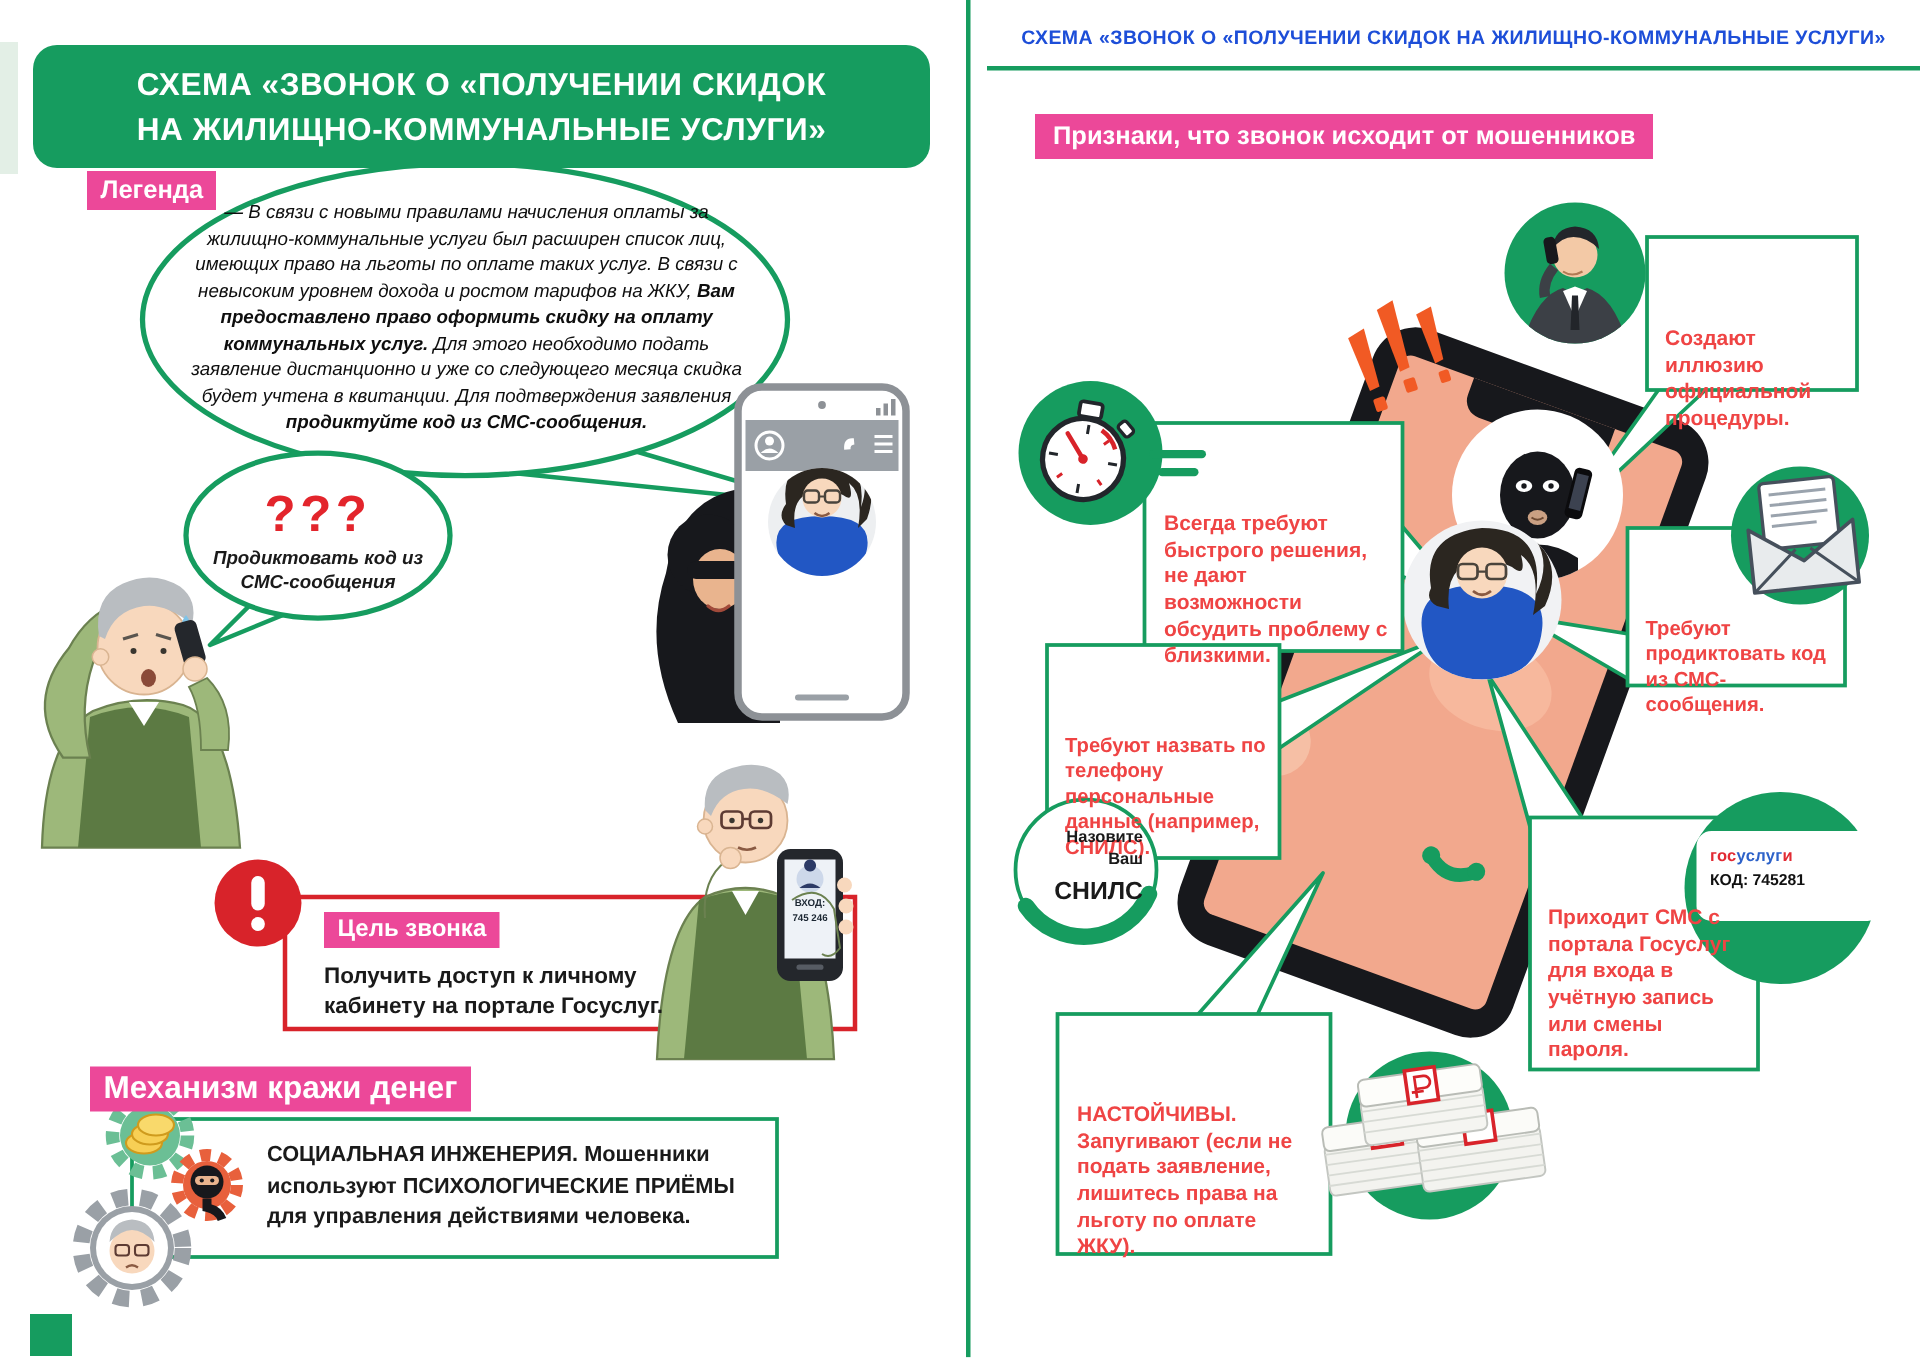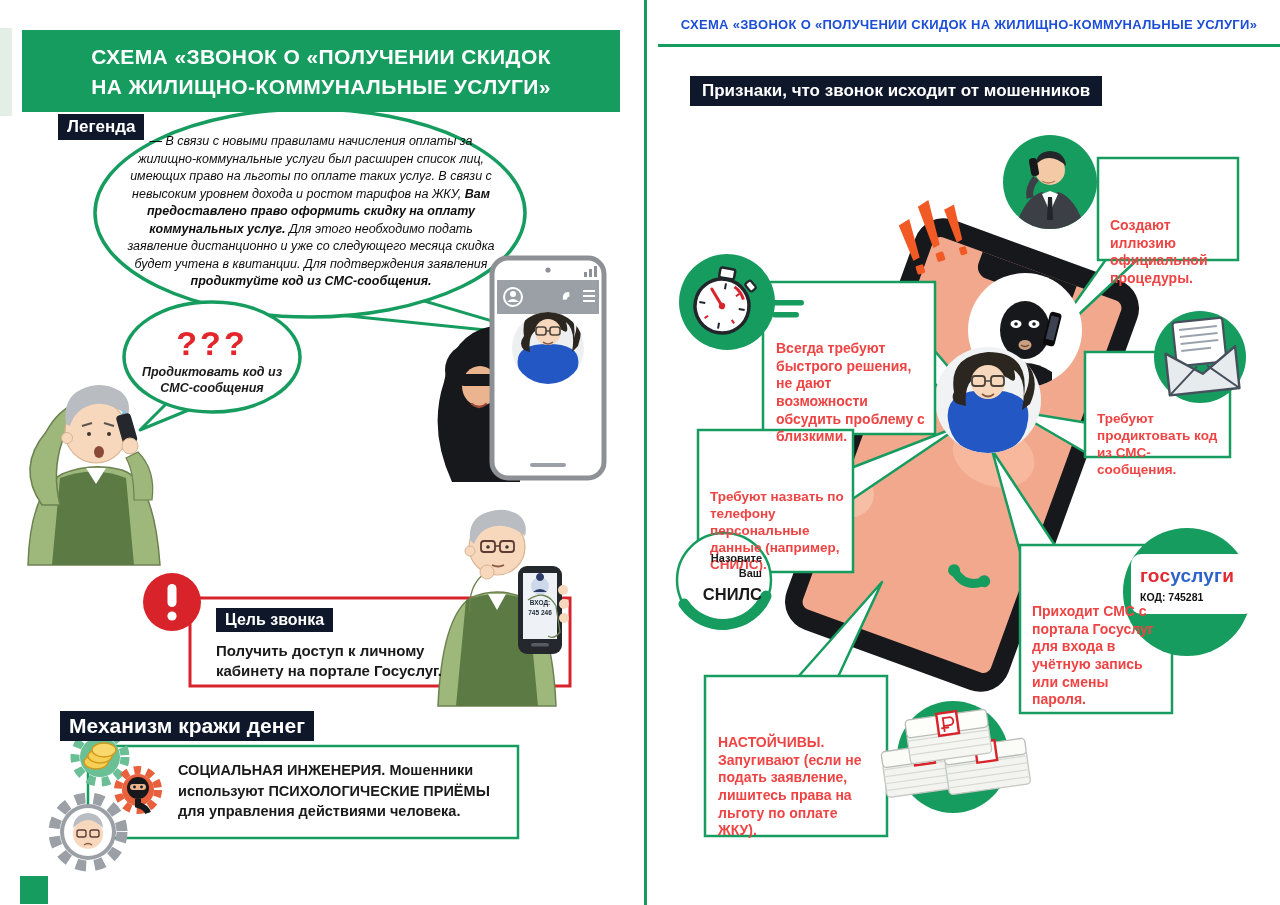--- a/index.html
+++ b/index.html
@@ -1,23 +1,23 @@
 <!DOCTYPE html>
 <html><head>
 <meta charset="utf-8">
 <style>
   html,body{margin:0;padding:0;background:#fff;}
   #canvas{position:relative;width:1280px;height:905px;background:#ffffff;overflow:hidden;
           font-family:"Liberation Sans","DejaVu Sans",sans-serif;color:#1a1a1a;}
   .abs{position:absolute;box-sizing:border-box;}
   svg{position:absolute;left:0;top:0;z-index:2;}
   .txt{position:absolute;z-index:5;box-sizing:border-box;}
-  .green-label{background:#0f172a;color:#fff;font-weight:bold;padding:3px 9px;display:inline-block;}
+  .green-label{background:#ec4899;color:#fff;font-weight:bold;padding:3px 9px;display:inline-block;}
   .title-box{background:#169c5f;color:#fff;font-weight:bold;text-align:center;
-             font-size:21px;line-height:1.42;padding-top:12px;letter-spacing:.4px;z-index:5;}
+             font-size:21px;line-height:1.42;padding-top:12px;letter-spacing:.4px;z-index:5;border-radius:16px;}
   .callout-text{font-weight:bold;line-height:1.26;color:#ef4444;margin-top:45px;}
   .bubble-text{font-style:italic;text-align:center;font-size:12.5px;line-height:1.4;color:#0e0e0e;font-weight:500;}
   .bubble-text b{font-weight:800;}
   .divider{position:absolute;left:644px;top:0;width:3px;height:905px;background:#169c5f;z-index:1;}
 </style>
 </head>
 <body>
 
 <div id="canvas">
 
@@ -363,19 +363,19 @@
     <div>Запугивают (если не подать заявление, лишитесь права на льготу по оплате ЖКУ).</div>
   </div>
 
   <div class="txt" style="left:686px;top:551px;width:76px;text-align:right;line-height:1.35;">
     <div style="font-size:11px;font-weight:bold;">Назовите</div>
     <div style="font-size:11px;font-weight:bold;">Ваш</div>
     <div style="font-size:16.5px;font-weight:800;margin-top:2px;">СНИЛС</div>
   </div>
 
   <div class="txt" style="left:1140px;top:565px;width:108px;">
-    <div style="font-size:19px;font-weight:800;letter-spacing:.2px;">
+    <div style="font-size:11px;font-weight:800;letter-spacing:.2px;">
       <span style="color:#e22a33;">гос</span><span style="color:#2d62c9;">услуг</span><span style="color:#e22a33;">и</span>
     </div>
     <div style="font-size:10.5px;font-weight:bold;margin-top:4px;color:#111;">КОД: 745281</div>
   </div>
 
 </div>
 
 </body></html>

